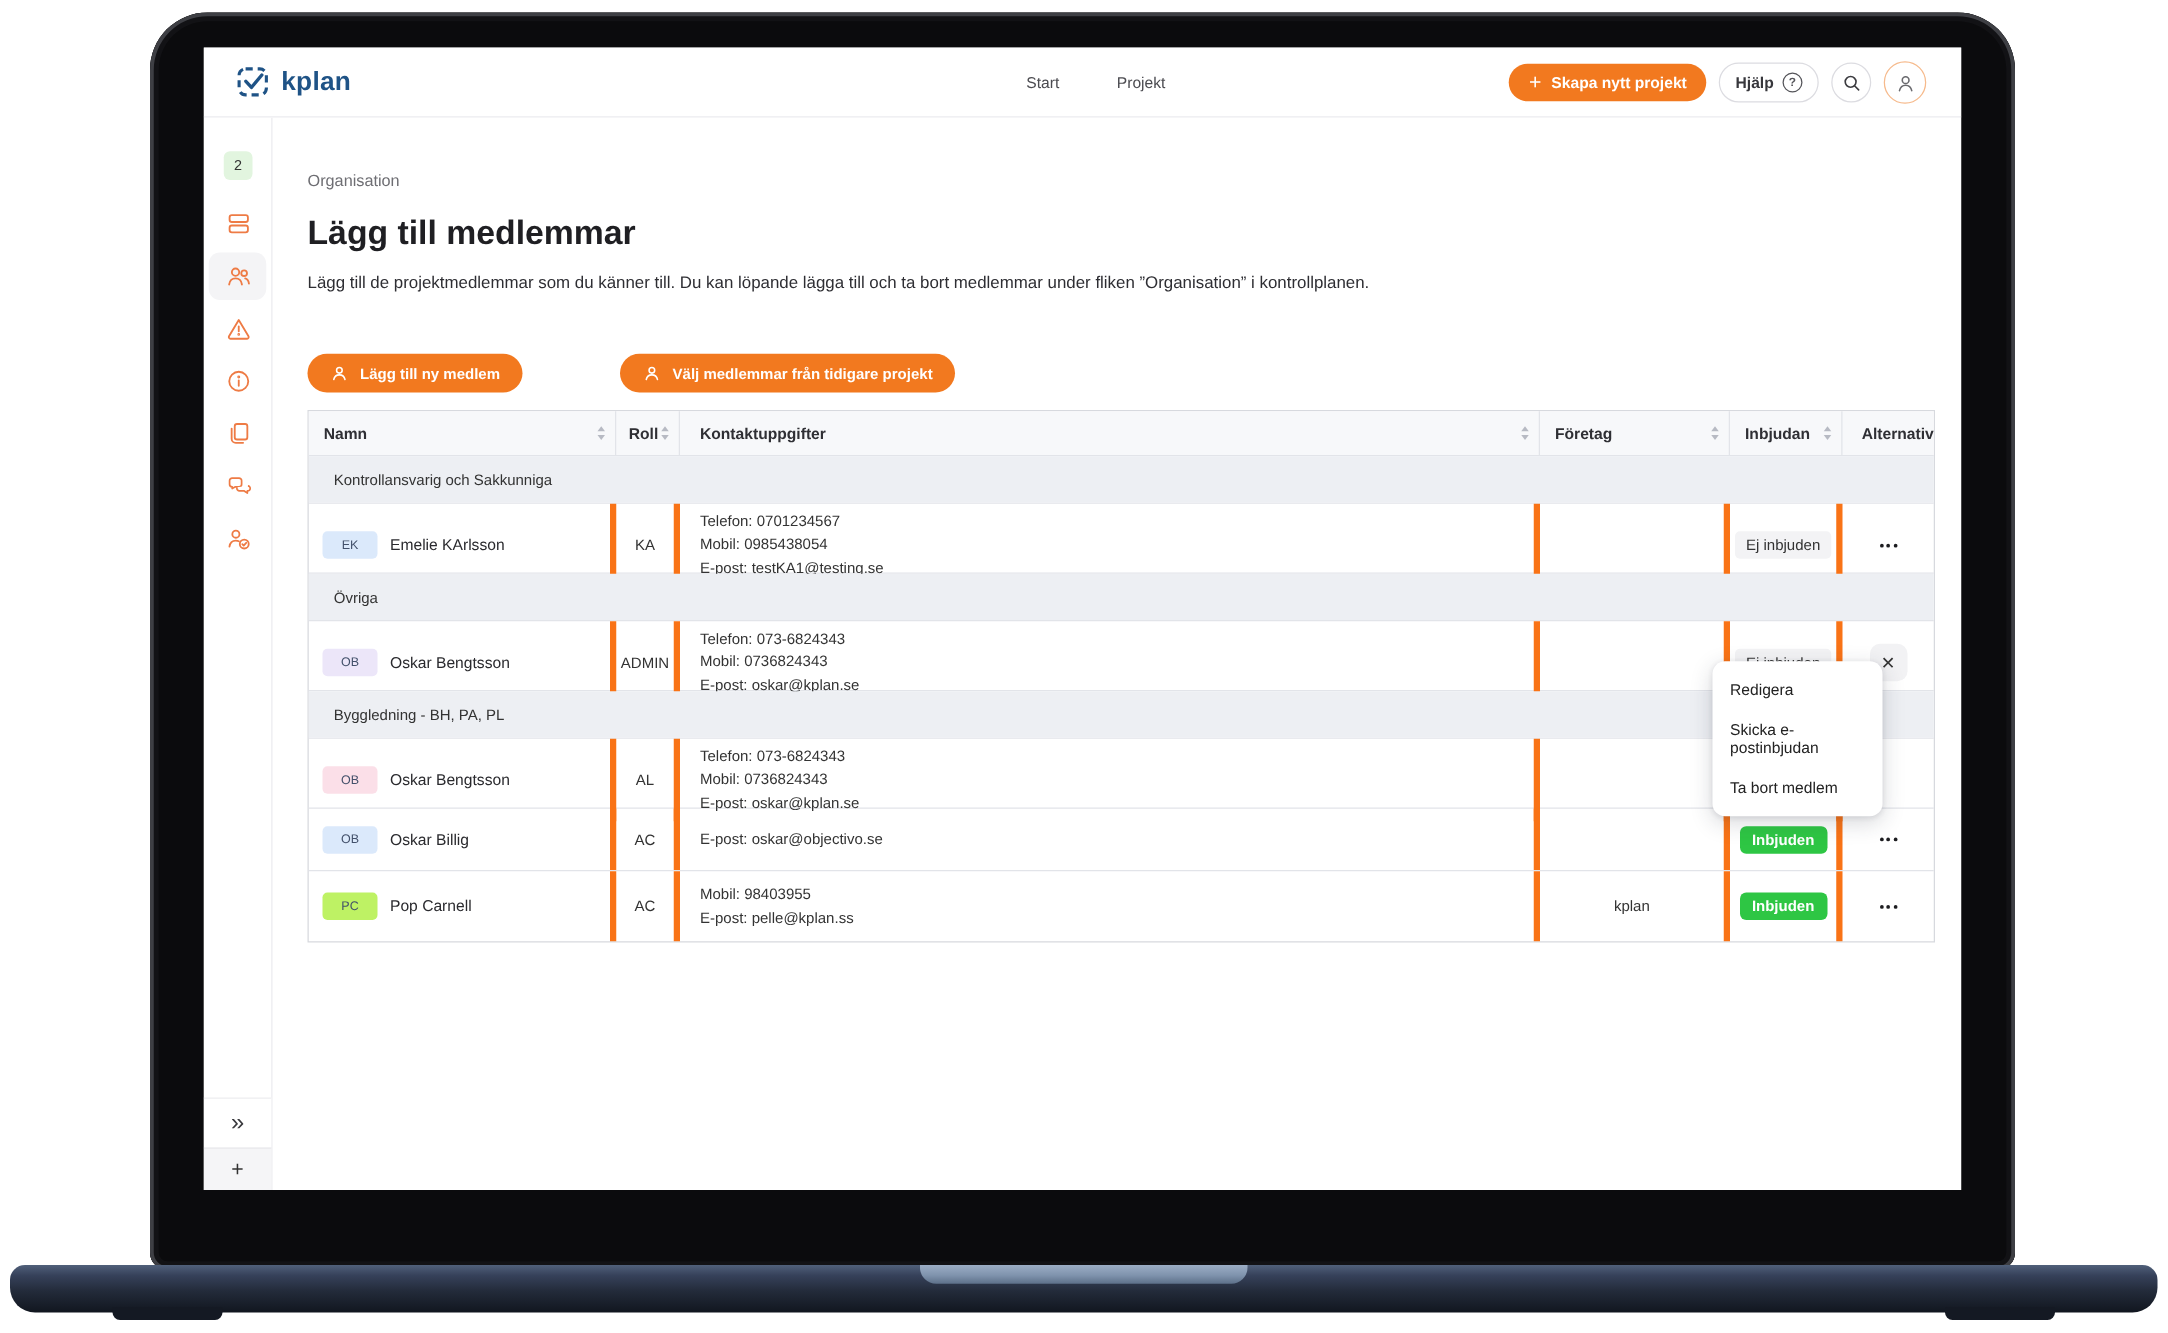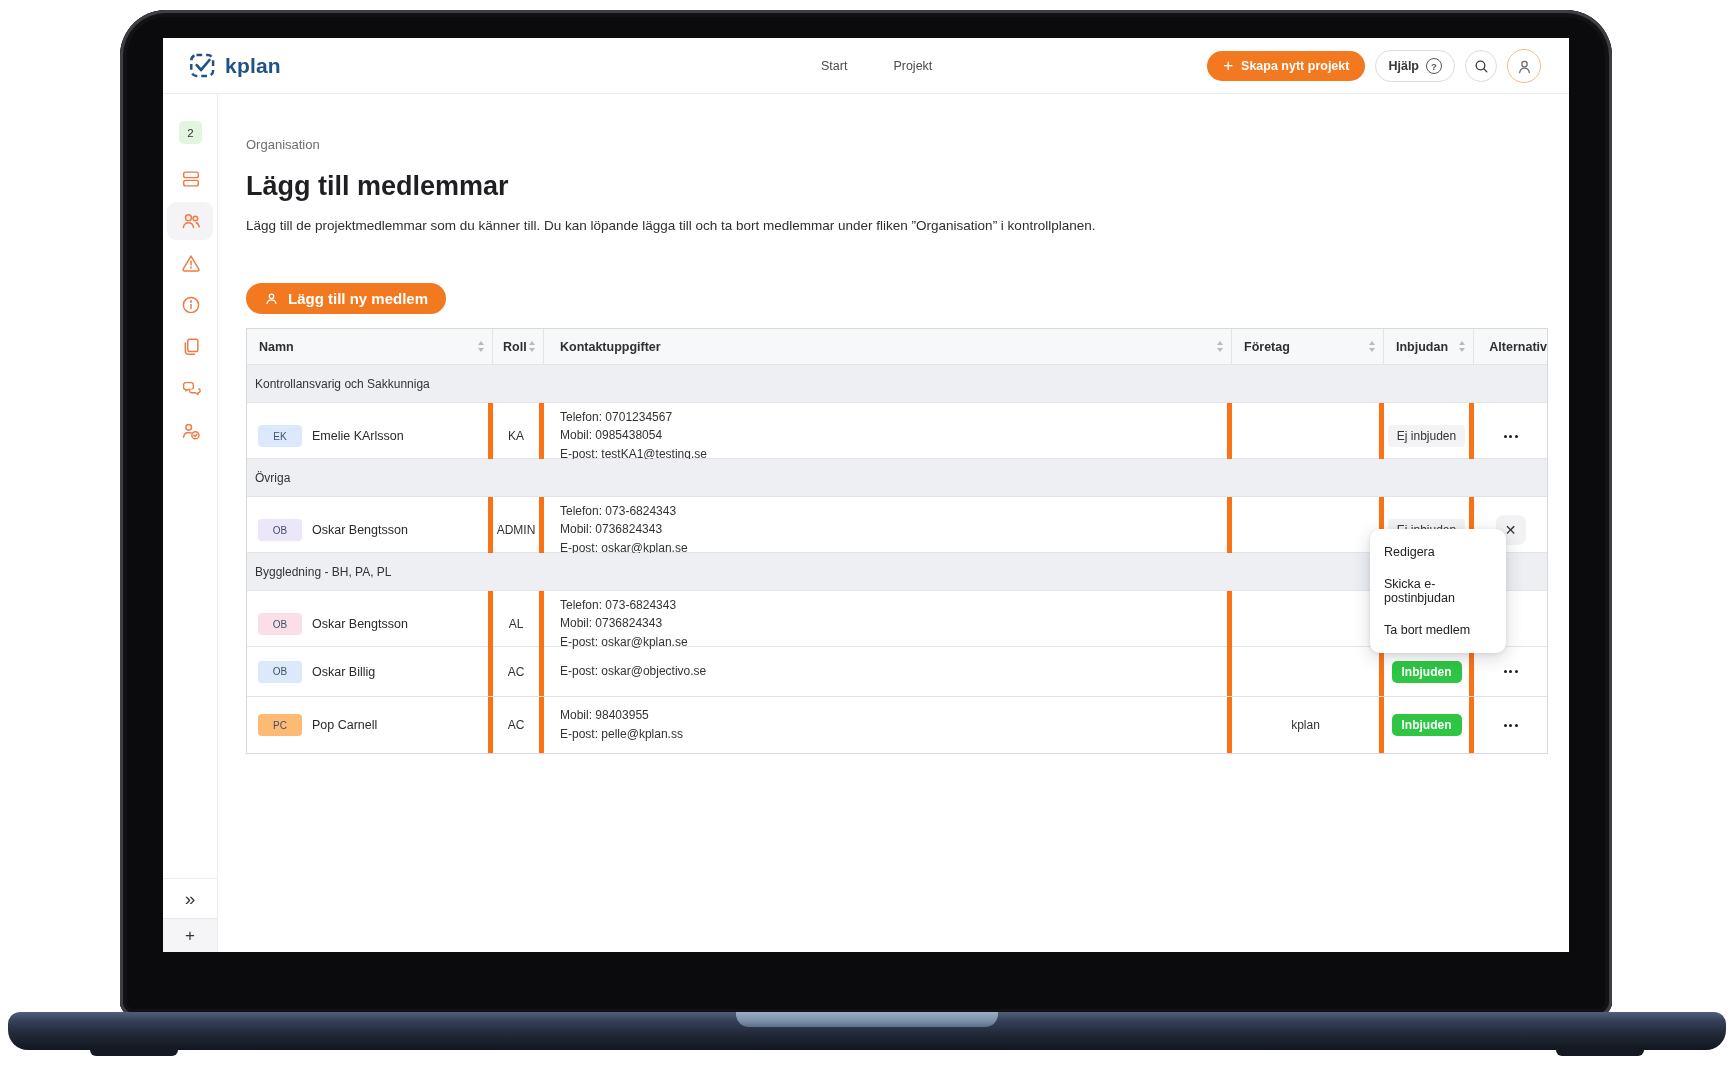--- a/index.html
+++ b/index.html
@@ -49,46 +49,46 @@
   .collapse-row{height:40px;border-top:1px solid #ededf0;display:flex;align-items:center;justify-content:center;
                 font-size:19px;color:#3a3a3e;cursor:pointer;background:#fff}
   .plus-row{height:34px;background:#f5f5f7;border-top:1px solid #e8e8eb;display:flex;align-items:center;justify-content:center;
             font-size:17px;color:#333;cursor:pointer}
 
   
   .crumb{position:absolute;left:83px;top:99px;font-size:13px;color:#6e6e73;cursor:pointer}
   .page-title{position:absolute;left:83px;top:133px;font-size:27px;font-weight:700;color:#1f1f23}
   .page-desc{position:absolute;left:83px;top:180px;font-size:13.5px;color:#2e2e33}
   .actions{position:absolute;left:83px;top:245px;display:flex;gap:78px}
-  .btn-orange{height:31px;border-radius:17px;background:#F2791F;color:#fff;font-size:15px;font-weight:700;
+  .btn-orange{height:31px;border-radius:17px;background:#F2791F;color:#fff;font-size:12px;font-weight:700;
               display:flex;align-items:center;gap:9px;padding:0 18px;border:none;cursor:pointer}
 
   
   .tbl{position:absolute;left:83px;top:290px;width:1302px;border:1px solid #d7d9de;background:#fff;z-index:1}
   .trow{display:grid;grid-template-columns:246px 51px 688px 152px 90px 73px;border-bottom:1px solid #e2e4e9}
   .trow:last-child{border-bottom:none}
   .th-row{background:#f7f8fa;height:36px}
   .th{display:flex;align-items:center;font-size:12.5px;font-weight:700;color:#2f2f34;border-right:1px solid #e2e4e9;
       padding-left:12px;cursor:pointer}
   .th:last-child{border-right:none}
   .th.c-role{padding-left:10px}.th.c-contact{padding-left:16px}
   .th.c-alt{justify-content:flex-end;padding-left:0;cursor:default}
   .sort{display:inline-flex;flex-direction:column;gap:2.5px;margin-left:auto;margin-right:8px}
   .sort i{display:block;width:0;height:0;border-left:3.6px solid transparent;border-right:3.6px solid transparent}
   .sort .up{border-bottom:4.6px solid #b7bac3}
   .sort .dn{border-top:4.6px solid #b7bac3}
   .sec-row{height:38px}
-  .sec{grid-column:1/-1;display:flex;align-items:center;padding-left:8px;font-size:12px;color:#333;background:#edeff3}
+  .sec{grid-column:1/-1;display:flex;align-items:center;padding-left:20px;font-size:12px;color:#333;background:#edeff3}
   .r56{height:56px}.r50{height:50px}
   .td{border-right:5px solid #f97316;display:flex;align-items:center;font-size:12px;color:#333}
   .td:last-child{border-right:none}
   .td-name{gap:10px;padding-left:11px;font-size:12.5px;color:#2a2a2e}
   .avatar{width:44px;height:22px;border-radius:4px;display:flex;align-items:center;justify-content:center;
           font-size:10px;color:#42506a;flex:none}
-  .av-blue{background:#dbe9fb}.av-purple{background:#ece6f9}.av-pink{background:#fbdfe8}.av-green{background:#fdba74}
+  .av-blue{background:#dbe9fb}.av-purple{background:#ece6f9}.av-pink{background:#fbdfe8}.av-green{background:#bef264}
   .td-role,.td-comp,.td-inv,.td-opt{justify-content:center}
   .td-contact{flex-direction:column;align-items:flex-start;justify-content:center;padding:6px 16px;gap:1px;line-height:1.45}
   .chip-gray{background:#f3f3f5;color:#333;border-radius:4px;padding:4px 9px;font-size:12px}
   .chip-green{background:#2EC644;color:#fff;border-radius:5px;padding:4px 10px;font-size:12px;font-weight:700}
   .dots{width:30px;height:30px;border-radius:8px;background:transparent;border:none;display:flex;gap:2.5px;
         align-items:center;justify-content:center;cursor:pointer}
   .dots i{width:3px;height:3px;border-radius:50%;background:#1d1d20}
   .xbtn{width:30px;height:30px;border-radius:8px;background:#f2f2f4;border:none;font-size:14px;color:#333;
         display:flex;align-items:center;justify-content:center;cursor:pointer}
 
@@ -207,20 +207,27 @@
       <p class="page-desc">Lägg till de projektmedlemmar som du känner till. Du kan löpande lägga till och ta bort medlemmar under fliken ”Organisation” i kontrollplanen.</p>
 
       <div class="actions">
         <button class="btn-orange">
           <svg width="15" height="15" viewBox="0 0 24 24" fill="none" stroke="#fff" stroke-width="2" stroke-linecap="round">
             <circle cx="12" cy="8.4" r="3.6"></circle>
               <path d="M4.8 20.2c.9-4 3.6-6 7.2-6s6.3 2 7.2 6"></path>
           </svg>
           <span>Lägg till ny medlem</span>
         </button>
+        <button class="btn-orange">
+          <svg width="15" height="15" viewBox="0 0 24 24" fill="none" stroke="#fff" stroke-width="2" stroke-linecap="round">
+            <circle cx="12" cy="8.4" r="3.6"></circle>
+              <path d="M4.8 20.2c.9-4 3.6-6 7.2-6s6.3 2 7.2 6"></path>
+          </svg>
+          <span>Välj medlemmar från tidigare projekt</span>
+        </button>
       </div>
 
       <div class="tbl">
 
         <div class="trow th-row">
           <div class="th">
             <span>Namn</span>
             <span class="sort">
                 <i class="up"></i>
                 <i class="dn"></i>

